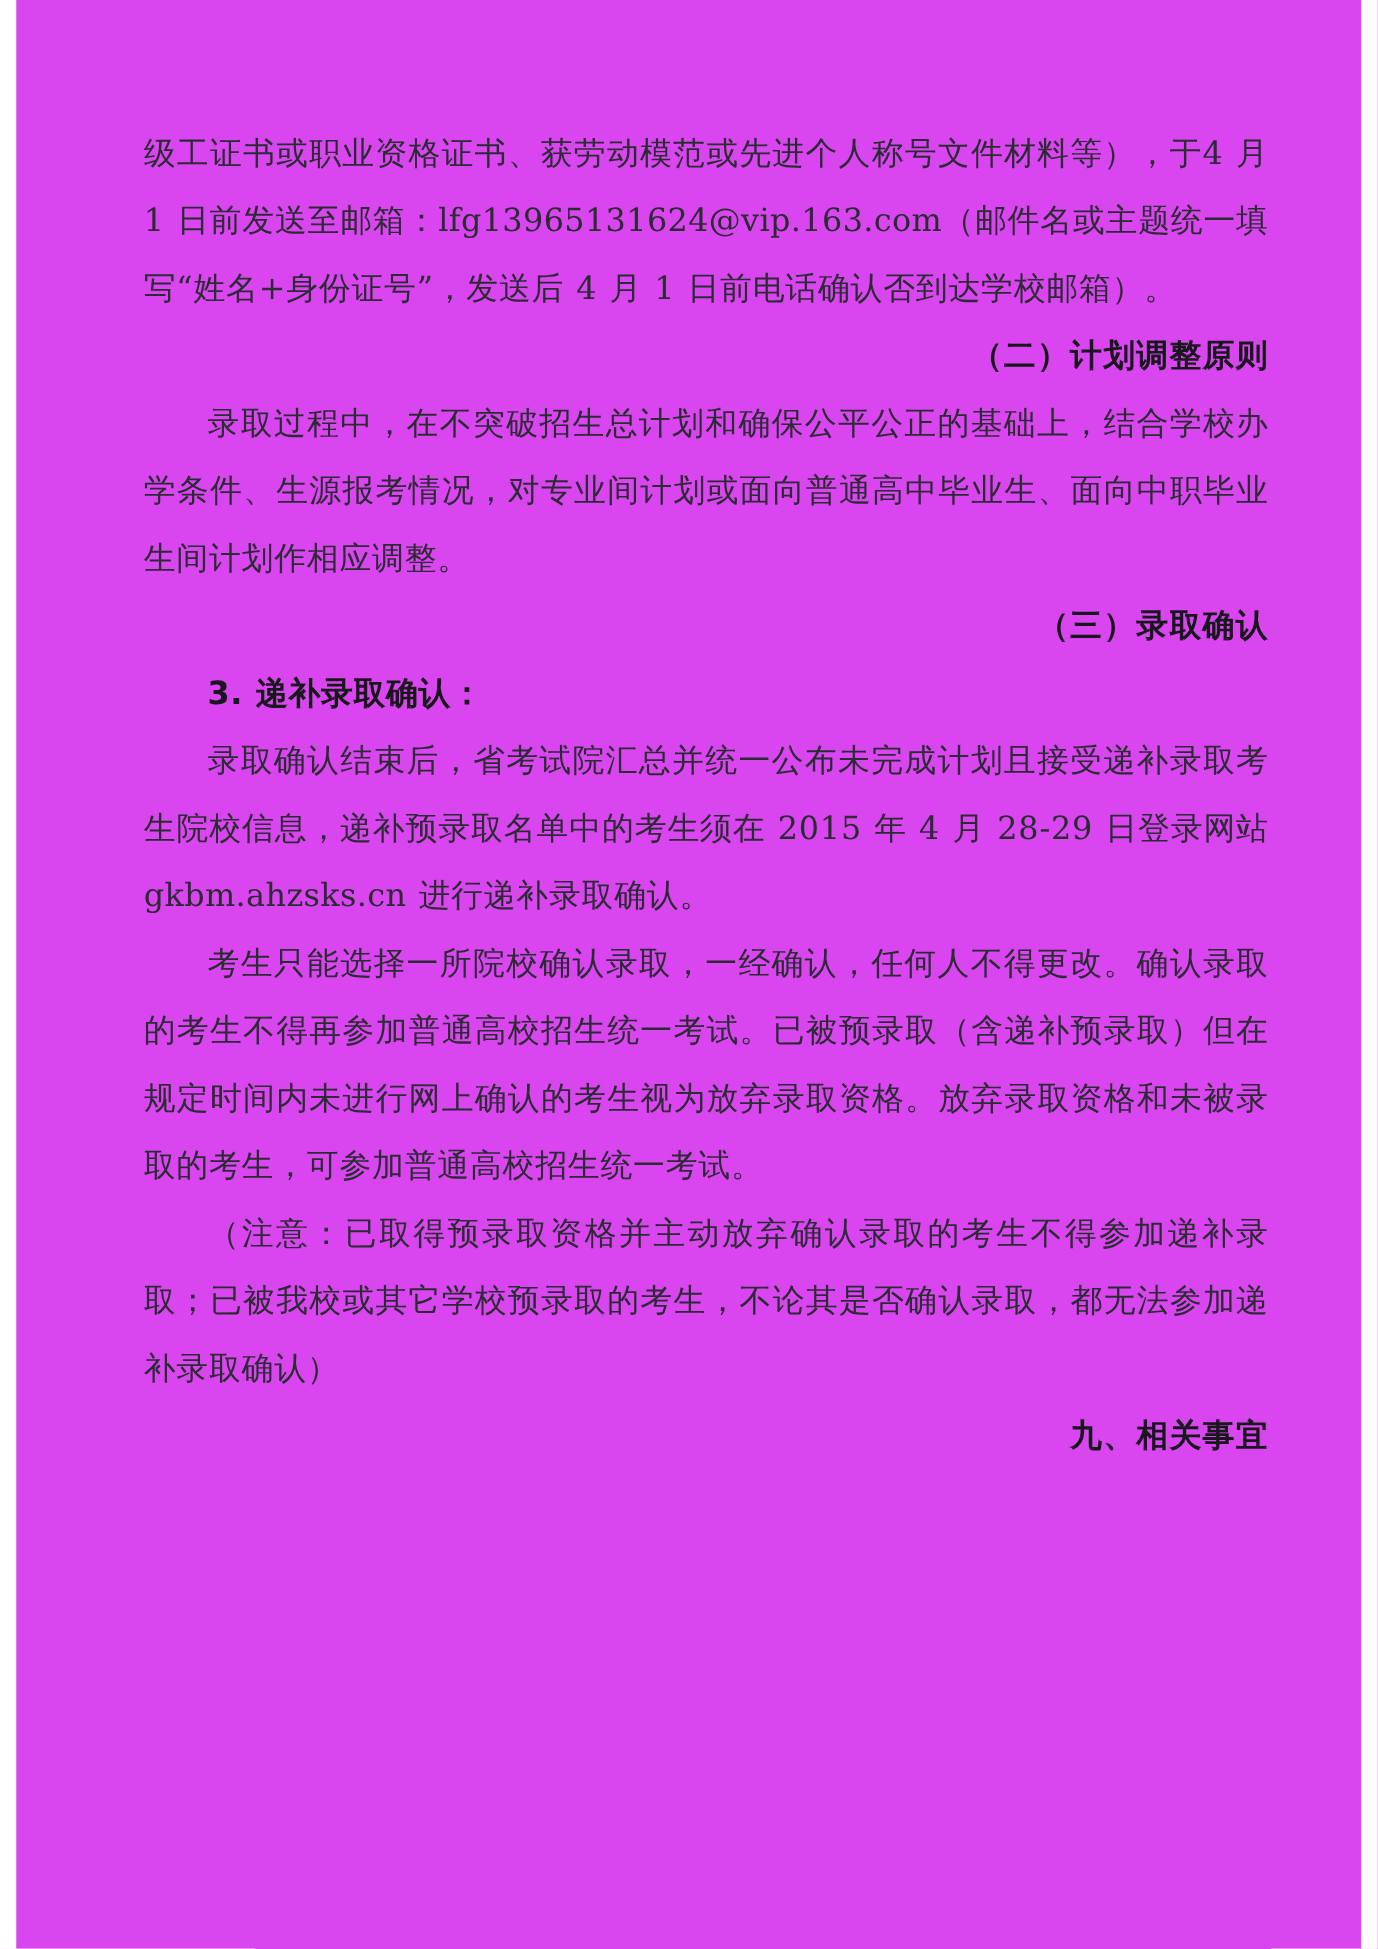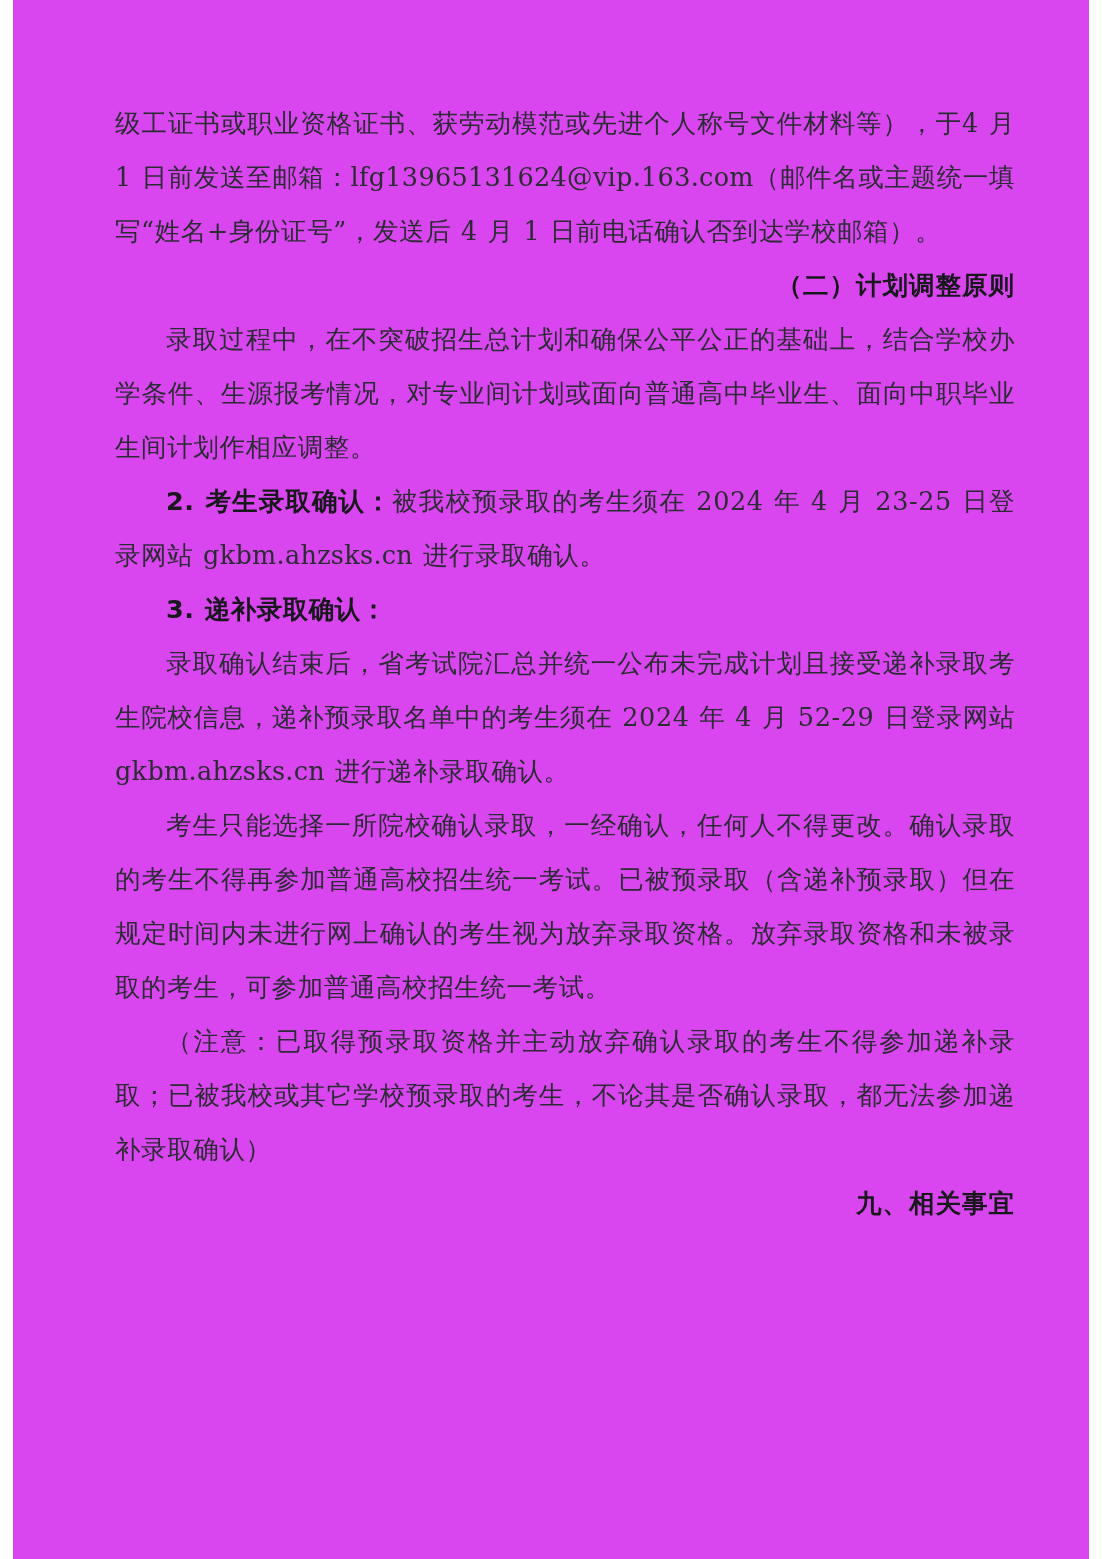--- a/index.html
+++ b/index.html
@@ -80,27 +80,27 @@
 <body>
 
 <div class="page">
   <div class="content">
 
     <p class="para cont"><span>级工证书或职业资格证书、获劳动模范或先进个人称号文件材料等），于</span><span>4 月 1 日前发送至邮箱：</span><span class="lat">lfg13965131624@vip.163.com</span><span>（邮件名或主题统</span><span>一填写“姓名+身份证号”，发送后 4 月 1 日前电话确认否到达学校邮箱）。</span></p>
 
     <h2 class="heading">（二）计划调整原则</h2>
     <p class="para indent2">录取过程中，在不突破招生总计划和确保公平公正的基础上，结合学校办学条件、生源报考情况，对专业间计划或面向普通高中毕业生、面向中职毕业生间计划作相应调整。</p>
 
+    <h2 class="heading">（三）录取确认</h2>
 
 
-    <p class="para indent2"><span class="lead">2. 考生录取确认：</span><span>被我校预录取的考生须在 2024 年 4 月 23-25 日登录网站 </span><span class="lat">gkbm.ahzsks.cn</span><span> 进行录取确认。</span></p>
 
     <p class="para indent2"><span class="lead">3. 递补录取确认：</span></p>
 
-    <p class="para indent2"><span>录取确认结束后，省考试院汇总并统一公布未完成计划且接受递补录取考生院校信息，递补预录取名单中的考生须在 2024 年 4 月 52-29 日登录网站 </span><span class="lat">gkbm.ahzsks.cn</span><span> 进行递补录取确认。</span></p>
+    <p class="para indent2"><span>录取确认结束后，省考试院汇总并统一公布未完成计划且接受递补录取考生院校信息，递补预录取名单中的考生须在 2015 年 4 月 28-29 日登录网站 </span><span class="lat">gkbm.ahzsks.cn</span><span> 进行递补录取确认。</span></p>
 
     <p class="para indent2">考生只能选择一所院校确认录取，一经确认，任何人不得更改。确认录取的考生不得再参加普通高校招生统一考试。已被预录取（含递补预录取）但在规定时间内未进行网上确认的考生视为放弃录取资格。放弃录取资格和未被录取的考生，可参加普通高校招生统一考试。</p>
 
     <p class="para indent2">（注意：已取得预录取资格并主动放弃确认录取的考生不得参加递补录取；已被我校或其它学校预录取的考生，不论其是否确认录取，都无法参加递补录取确认）</p>
 
     <h2 class="heading">九、相关事宜</h2>
 
 
   </div>
 </div>

